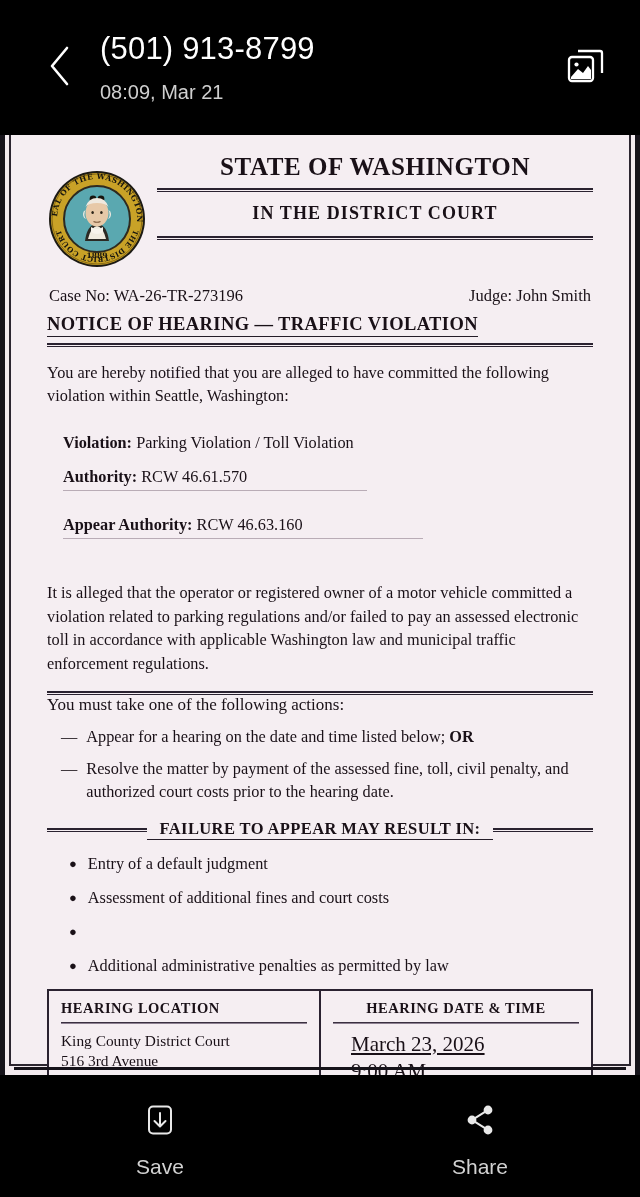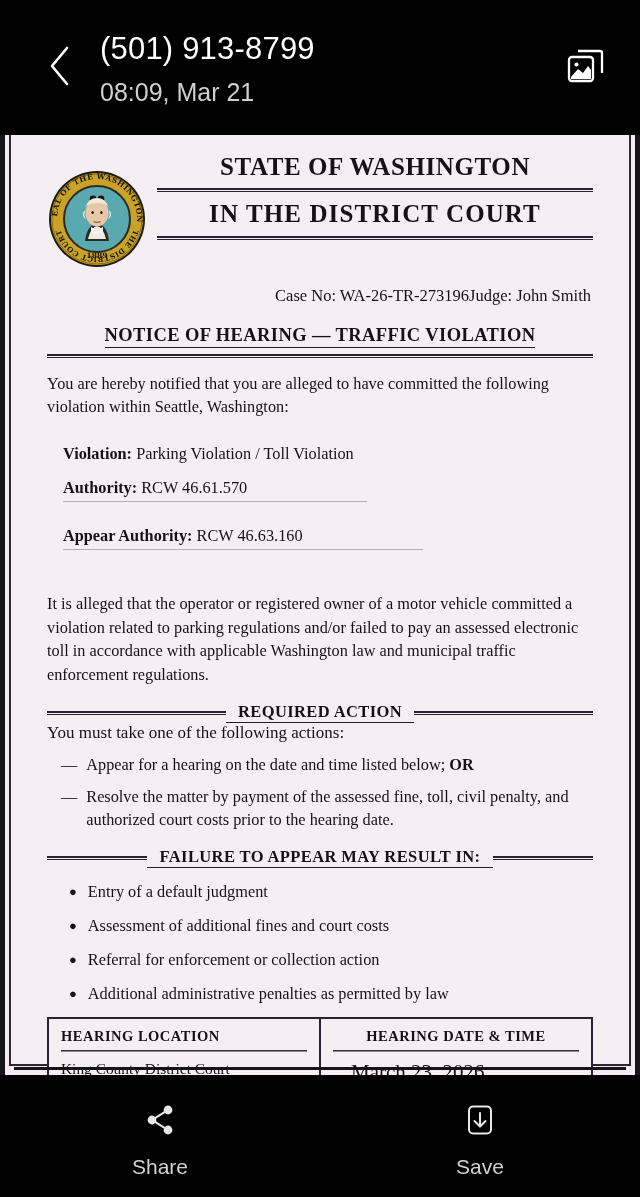--- a/index.html
+++ b/index.html
@@ -20,21 +20,21 @@
     width:72px; height:80px; margin-left:24px;
     display:flex; align-items:center; justify-content:center;
   }
   .back-btn svg { width:26px; height:42px; }
   .topbar-text { flex:1; margin-left:4px; }
   .contact-name {
     color:#ffffff; font-size:31px; font-weight:400; letter-spacing:.2px;
     line-height:36px;
   }
   .contact-time {
-    color:#cfcfcf; font-size:25px; font-weight:400; margin-top:13px; line-height:24px;
+    color:#cfcfcf; font-size:20px; font-weight:400; margin-top:13px; line-height:24px;
   }
   .gallery-btn {
     width:74px; height:80px; margin-right:18px;
     display:flex; align-items:center; justify-content:center;
   }
   .gallery-btn svg { width:38px; height:36px; }
 
   
   .docwrap {
     position:absolute; left:0; top:135px; width:640px; height:940px;
@@ -72,36 +72,36 @@
   .mast-right { flex:1; padding-left:6px; }
   .state-title {
     text-align:center; font-size:25px; font-weight:700; letter-spacing:.6px;
     font-variant:small-caps; text-transform:none; padding-top:6px;
   }
   .rule-dbl {
     border-top:2px solid #2a2230; border-bottom:1px solid #2a2230;
     height:4px; margin:7px 0 9px 0;
   }
   .court-line {
-    text-align:center; font-size:25px; font-weight:700; letter-spacing:1.1px;
+    text-align:center; font-size:18px; font-weight:700; letter-spacing:1.1px;
     line-height:25px;
   }
   .rule-dbl2 {
     border-top:2px solid #2a2230; border-bottom:1px solid #2a2230;
     height:4px; margin:10px 0 0 0;
   }
 
   .case-row {
-    display:flex; justify-content:flex-end; align-items:baseline;
+    display:flex; justify-content:space-between; align-items:baseline;
     font-size:16.5px; margin-top:17px; padding:0 2px;
   }
 
   .notice-title {
-    text-align:center; font-size:18.5px; font-weight:700; letter-spacing:.4px;
-    margin-top:19px;
+    text-align:left; font-size:18.5px; font-weight:700; letter-spacing:.4px;
+    margin-top:8px;
   }
   .notice-title span { border-bottom:1.5px solid #241c28; padding-bottom:2px; }
   .rule-under {
     border-top:2px solid #2a2230; border-bottom:1px solid #2a2230;
     height:4px; margin-top:8px;
   }
 
   
   .para {
     font-size:16.3px; line-height:23px; margin-top:14px; text-align:left;
@@ -140,21 +140,21 @@
     margin-top:12px; border:2px solid #2a2230; display:flex; background:#f5eef2;justify-content:center;
   }
   .hcol { flex:1; padding:9px 12px 11px 12px; }
   .hcol.left { border-right:2px solid #2a2230; }
   .hhead { font-size:14.5px; font-weight:700; letter-spacing:.5px; }
   .hcol.right .hhead { text-align:center; }
   .hrule { border-top:1.5px solid #3a3040; border-bottom:0.5px solid #8d8091;
            margin:5px 0 7px 0; height:2px; }
   .haddr { font-size:15.4px; line-height:19.5px; }
   .hbig { font-size:21px; line-height:27px; }
-  .hcol.right .haddr, .hcol.right .hbig { padding-left:18px; }
+  .hcol.right .haddr, .hcol.right .hbig { padding-left:18px;text-decoration:underline; }
 
   
   .bottombar {
     position:absolute; left:0; bottom:0; width:640px; height:122px;
     background:#000; display:flex;
   }
   .tool {
     flex:1; display:flex; flex-direction:column; align-items:center;
     justify-content:center; gap:14px; padding-top:10px;
   }
@@ -266,21 +266,20 @@
             <b>Appear Authority:</b>
             <span>RCW 46.63.160</span>
           </span>
         </div>
       </div>
 
       <div class="para2">It is alleged that the operator or registered owner of a motor vehicle committed a violation related to parking regulations and/or failed to pay an assessed electronic toll in accordance with applicable Washington law and municipal traffic enforcement regulations.</div>
 
       <div class="sec-head">
         <span class="line"></span>
-        <span class="txt">REQUIRED ACTION</span>
         <span class="line"></span>
       </div>
       <div class="lead">You must take one of the following actions:</div>
 
       <div class="dashlist">
         <div class="dashitem">
           <span class="dash">—</span>
           <span><span>Appear for a hearing on the date and time listed below; </span><b>OR</b></span>
         </div>
         <div class="dashitem">
@@ -298,21 +297,20 @@
         <div class="bullet">
           <span class="dot">●</span>
           <span>Entry of a default judgment</span>
         </div>
         <div class="bullet">
           <span class="dot">●</span>
           <span>Assessment of additional fines and court costs</span>
         </div>
         <div class="bullet">
           <span class="dot">●</span>
-          <span>Referral for enforcement or collection action</span>
         </div>
         <div class="bullet">
           <span class="dot">●</span>
           <span>Additional administrative penalties as permitted by law</span>
         </div>
       </div>
 
       <div class="hbox">
         <div class="hcol left">
           <div class="hhead">HEARING LOCATION</div>
@@ -329,37 +327,37 @@
 
         </div>
       </div>
 
      </div>
     </div>
    </div>
   </div>
 
   <div class="bottombar">
+    <div class="tool">
+      <span>
+        <svg viewBox="0 0 34 34" fill="none" stroke="#e8e8e8" stroke-width="2" stroke-linecap="round" stroke-linejoin="round">
+          <rect x="6" y="3.5" width="22" height="27" rx="4"></rect>
+          <line x1="17" y1="10" x2="17" y2="23"></line>
+          <polyline points="11.5,18 17,23.5 22.5,18"></polyline>
+        </svg>
+      </span>
+      <span class="tool-label">Save</span>
+    </div>
     <div class="tool">
       <span>
         <svg viewBox="0 0 34 34" fill="none" stroke="#e8e8e8" stroke-width="2" stroke-linecap="round" stroke-linejoin="round">
           <circle cx="25" cy="7" r="3.4" fill="#e8e8e8"></circle>
           <circle cx="9" cy="17" r="3.4" fill="#e8e8e8"></circle>
           <circle cx="25" cy="27" r="3.4" fill="#e8e8e8"></circle>
           <line x1="12" y1="15.2" x2="22" y2="8.8"></line>
           <line x1="12" y1="18.8" x2="22" y2="25.2"></line>
         </svg>
       </span>
       <span class="tool-label">Share</span>
     </div>
-    <div class="tool">
-      <span>
-        <svg viewBox="0 0 34 34" fill="none" stroke="#e8e8e8" stroke-width="2" stroke-linecap="round" stroke-linejoin="round">
-          <rect x="6" y="3.5" width="22" height="27" rx="4"></rect>
-          <line x1="17" y1="10" x2="17" y2="23"></line>
-          <polyline points="11.5,18 17,23.5 22.5,18"></polyline>
-        </svg>
-      </span>
-      <span class="tool-label">Save</span>
-    </div>
   </div>
 
 </div>
 
 </body></html>

